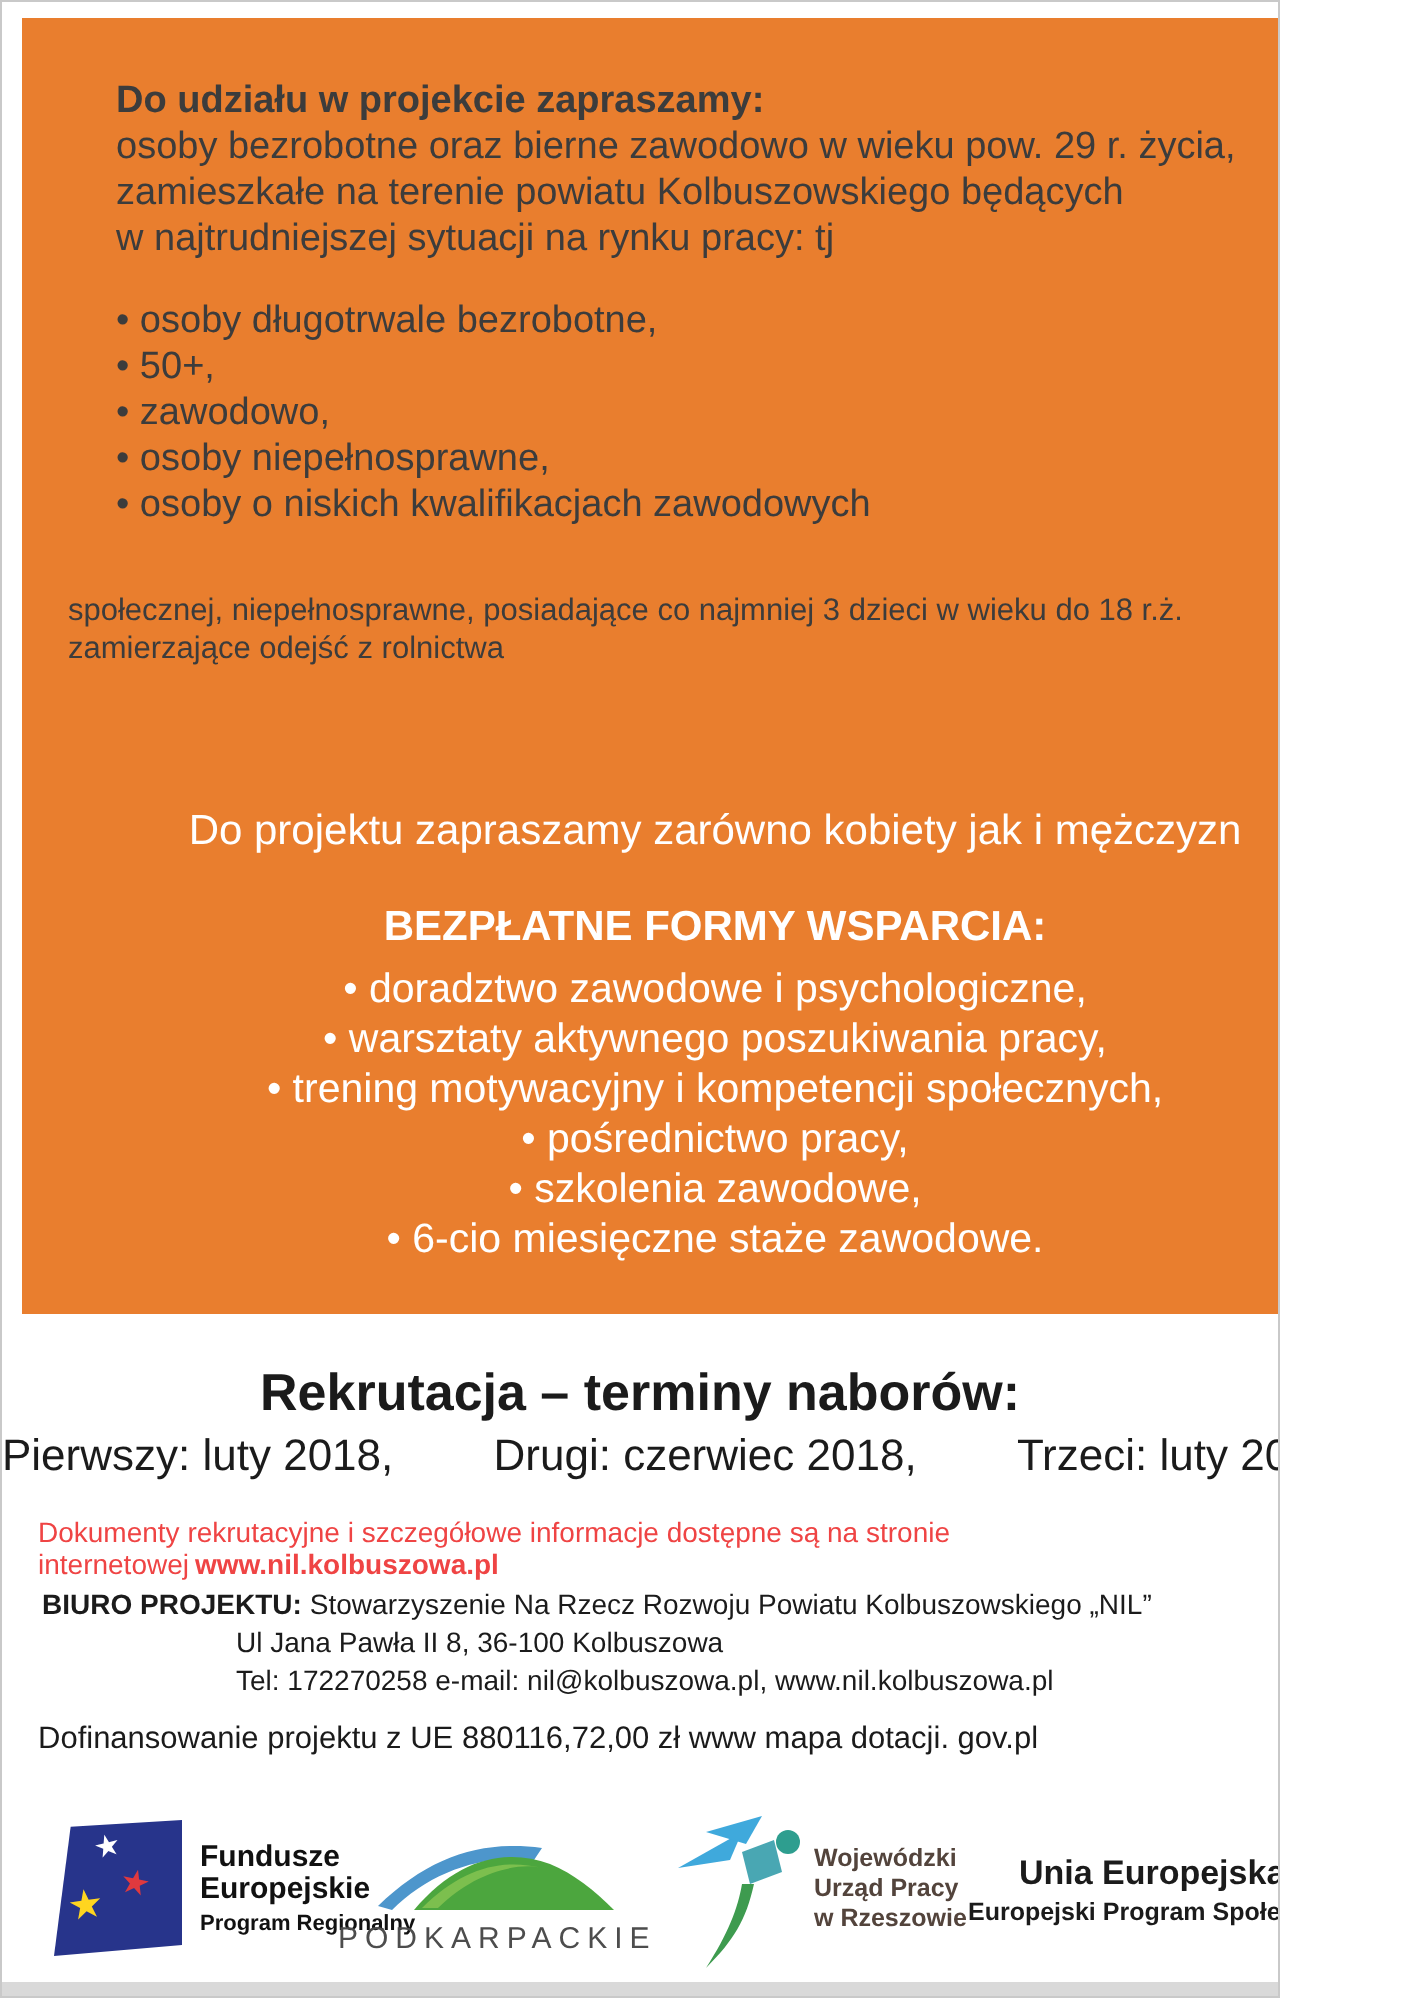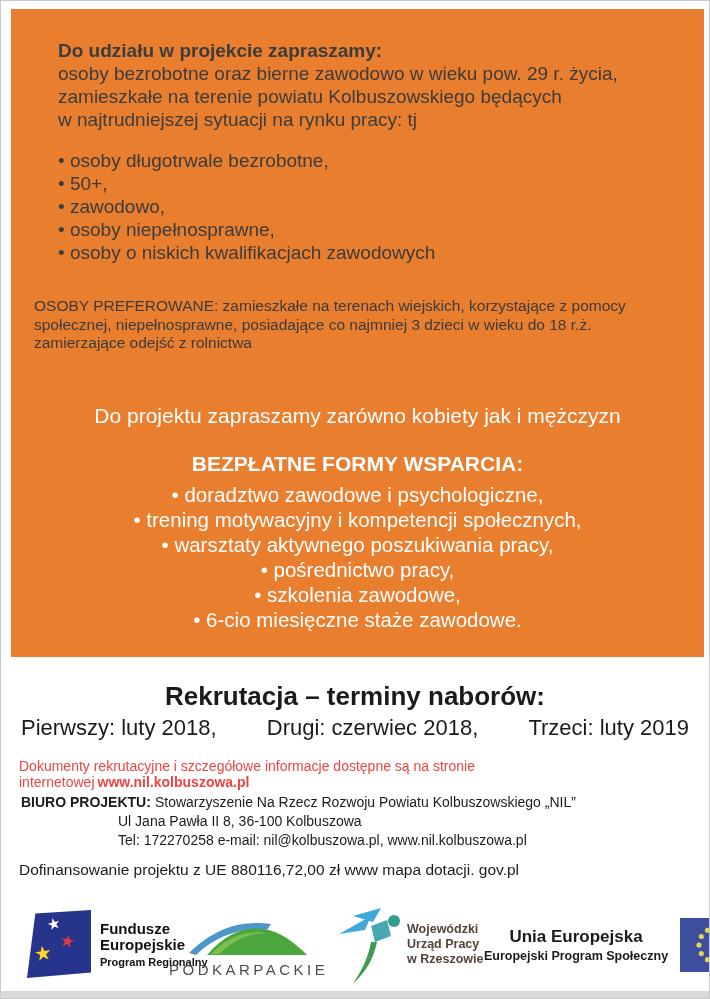--- a/index.html
+++ b/index.html
@@ -1,17 +1,17 @@
 <!DOCTYPE html>
 <html><head>
 <meta charset="utf-8">
 <style>
   html,body{margin:0;padding:0;background:#ffffff;}
   #page{
-    position:relative; width:710px; height:999px; background:#ffffff;
+    position:relative; width:640px; height:999px; background:#ffffff;
     font-family:"Liberation Sans","DejaVu Sans",sans-serif;
     box-sizing:border-box; border:1px solid #c9c9c9; overflow:hidden;
   }
   
   .orange{position:absolute; left:10px; top:8px; width:693px; height:648px; background:#E97E2E; color:#3C3C3C;}
   .intro{position:absolute; left:47px; top:30px; font-size:19px; line-height:23px; white-space:nowrap;}
   .intro-h{font-weight:bold;}
   .bullets{position:absolute; left:47px; top:140px; font-size:19px; line-height:23px; white-space:nowrap;}
   .preferred{position:absolute; left:23px; top:288px; font-size:15.5px; line-height:18.5px; white-space:nowrap;}
   .invite{position:absolute; left:0; right:0; top:395px; text-align:center; color:#ffffff; font-size:21px;}
@@ -68,33 +68,32 @@
 
     <div class="bullets">
       <div>• osoby długotrwale bezrobotne,</div>
       <div>• 50+,</div>
       <div>• zawodowo,</div>
       <div>• osoby niepełnosprawne,</div>
       <div>• osoby o niskich kwalifikacjach zawodowych</div>
     </div>
 
     <div class="preferred">
-      <div>OSOBY PREFEROWANE: zamieszkałe na terenach wiejskich, korzystające z pomocy</div>
       <div>społecznej, niepełnosprawne, posiadające co najmniej 3 dzieci w wieku do 18 r.ż.</div>
       <div>zamierzające odejść z rolnictwa</div>
     </div>
 
     <div class="invite">Do projektu zapraszamy zarówno kobiety jak i mężczyzn</div>
 
     <div class="support-title">BEZPŁATNE FORMY WSPARCIA:</div>
 
     <div class="support">
       <div>• doradztwo zawodowe i psychologiczne,</div>
+      <div>• warsztaty aktywnego poszukiwania pracy,</div>
       <div>• trening motywacyjny i kompetencji społecznych,</div>
-      <div>• warsztaty aktywnego poszukiwania pracy,</div>
       <div>• pośrednictwo pracy,</div>
       <div>• szkolenia zawodowe,</div>
       <div>• 6-cio miesięczne staże zawodowe.</div>
     </div>
 
   </section>
 
   <h1 class="rek-title">Rekrutacja – terminy naborów:</h1>
 
   <div class="terms">

